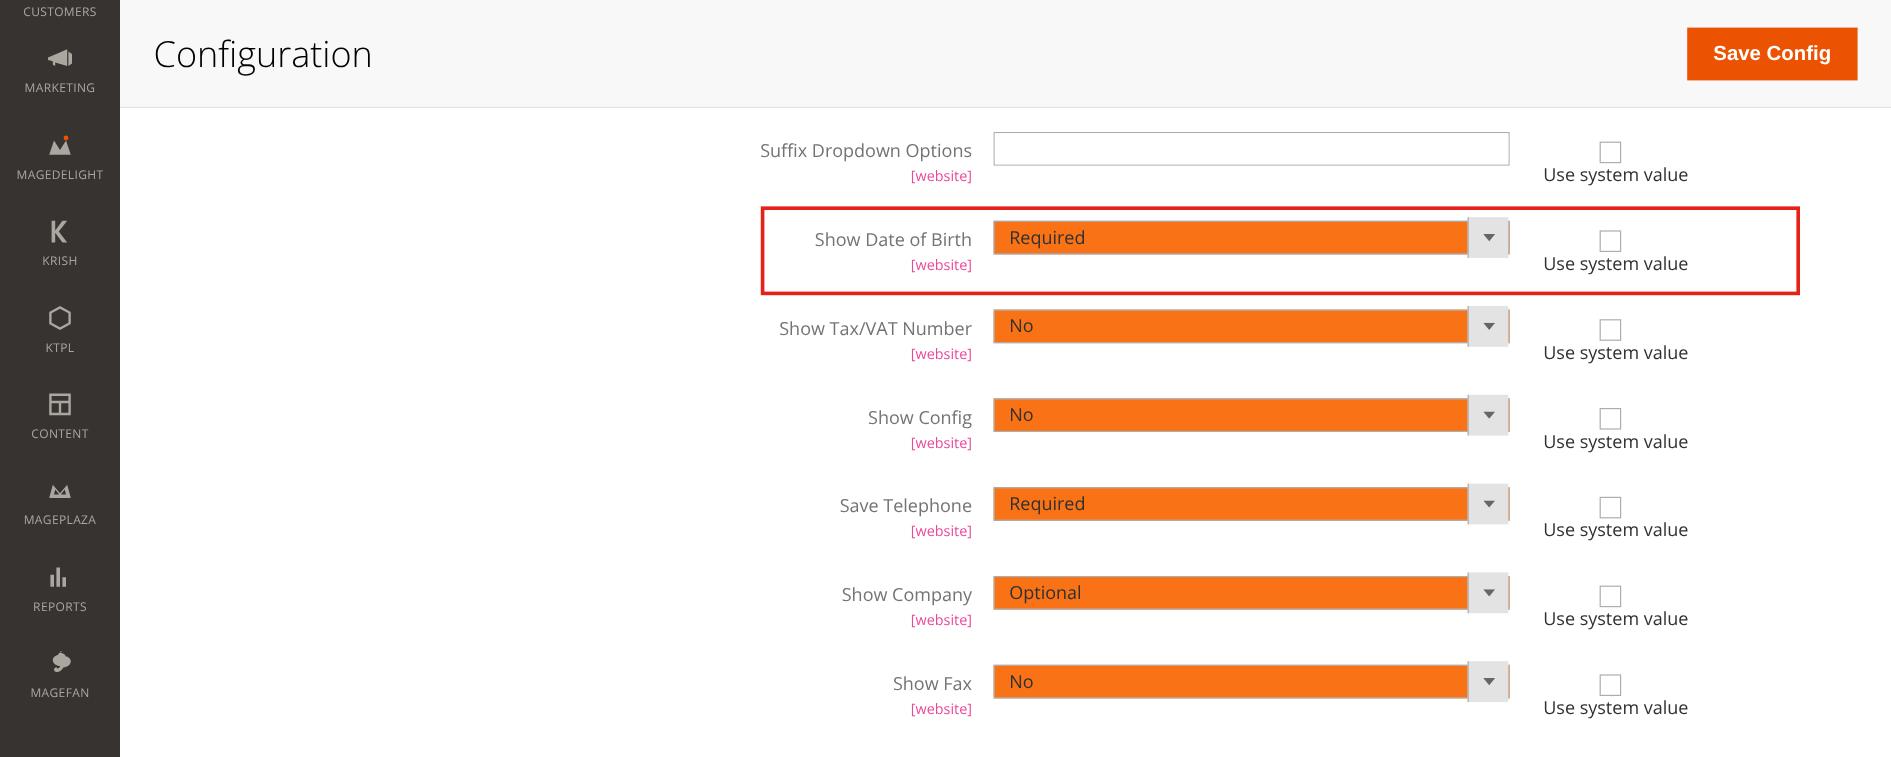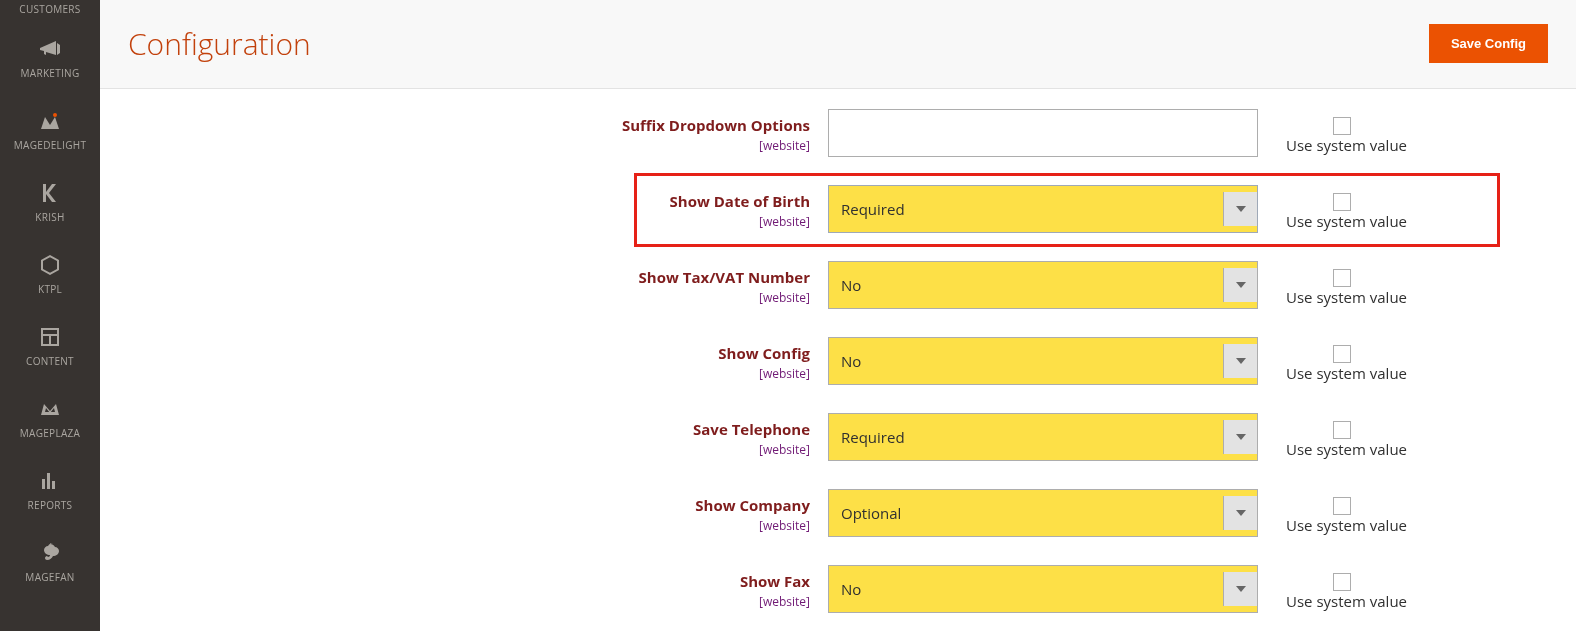--- a/index.html
+++ b/index.html
@@ -53,28 +53,28 @@
   border-bottom: 1px solid #e3e3e3;
   padding: 18px 28px;
   display: flex;
   align-items: center;
   justify-content: space-between;
   height: 92px;
 }
 .page-title {
   font-size: 30px;
   font-weight: 300;
-  color: #c2410c;
+  color: #000000;
 }
 .primary-btn {
   background: #eb5202;
   color: #fff;
   border: none;
   padding: 12px 22px;
-  font-size: 13px;
+  font-size: 17px;
   font-weight: 600;
   cursor: pointer;
   border-radius: 0;
 }
 .form-area {
   padding: 20px 28px 20px 28px;
   overflow: auto;
 }
 .form-row {
   display: flex;
@@ -93,40 +93,40 @@
   pointer-events: none;
 }
 .field-label-col {
   width: 700px;
   text-align: right;
   padding-right: 18px;
   padding-top: 6px;
 }
 .field-label {
   font-size: 15px;
-  font-weight: 700;
-  color: #7f1d1d;
+  font-weight: 400;
+  color: #737373;
   display: block;
 }
 .field-scope {
   font-size: 12px;
-  color: #701a75;
+  color: #ec4899;
   display: block;
   margin-top: 2px;
 }
 .field-control-col {
   width: 430px;
   display: flex;
   flex-direction: column;
 }
 .field-control {
   width: 100%;
-  height: 48px;
+  height: 28px;
   border: 1px solid #adadad;
-  background: #fde047;
+  background: #f97316;
   position: relative;
 }
 .text-input {
   width: 100%;
   height: 100%;
   border: none;
   padding: 0 10px;
   font-size: 15px;
   outline: none;
 }

